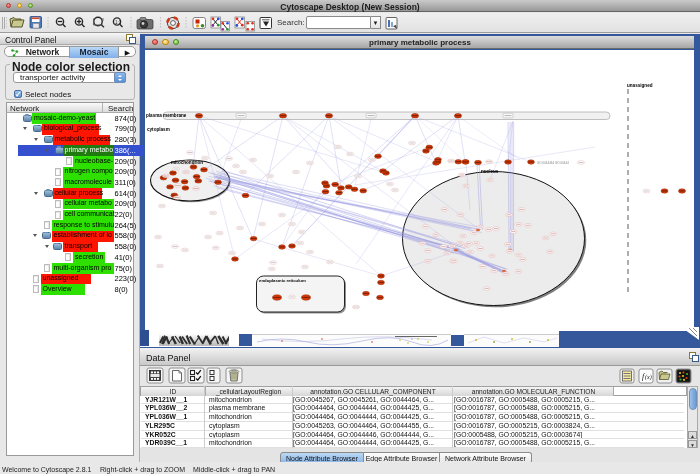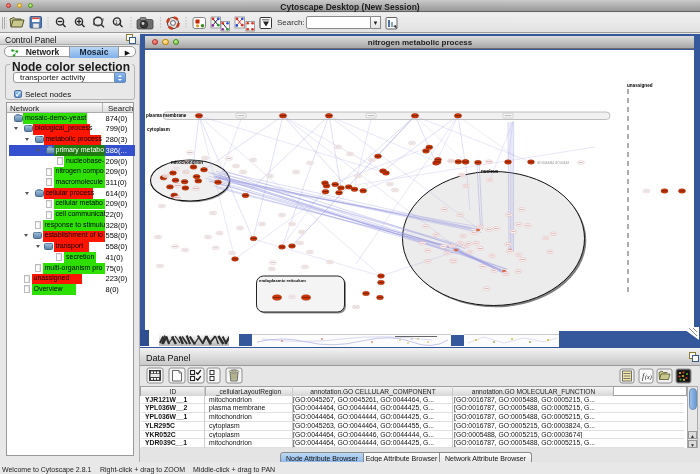--- a/index.html
+++ b/index.html
@@ -25,21 +25,21 @@
 #combobtn{position:absolute;left:114px;top:72px;width:12px;height:11px;background:linear-gradient(#8db9ec,#5a90d6);border-radius:2px;border:1px solid #6b8cb5}
 #combobtn:before{content:"";position:absolute;left:3px;top:1.5px;border-left:2.5px solid transparent;border-right:2.5px solid transparent;border-bottom:2.5px solid #fff}
 #combobtn:after{content:"";position:absolute;left:3px;bottom:1.5px;border-left:2.5px solid transparent;border-right:2.5px solid transparent;border-top:2.5px solid #fff}
 #cbx{position:absolute;left:14px;top:90px;width:8px;height:8px;background:linear-gradient(#9cc4ee,#5f95d8);border:1px solid #4a6f9e;border-radius:2px;color:#fff;font-size:8px;line-height:8px;text-align:center;font-weight:bold}
 #cbxlbl{position:absolute;left:25px;top:90px;font-size:8px;color:#111}
 #treebox{position:absolute;left:6px;top:102px;width:128px;height:354px;background:#fff;border:1px solid #9a9a9a}
 #treehead{position:absolute;left:6px;top:102px;width:128px;height:11px;background:linear-gradient(#fafafa,#dcdcdc);border:1px solid #9a9a9a;border-bottom:1px solid #aaa;font-size:8px;color:#222}
 #treehead .c1{position:absolute;left:3px;top:1px}
 #treehead .c2{position:absolute;left:101px;top:1px}
 #treehead .sep{position:absolute;left:94.5px;top:0;width:1px;height:10px;background:#b5b5b5}
-.trow{position:absolute;left:9px;width:126px;height:10.7px;font-size:7px;color:#000;white-space:nowrap;overflow:hidden}
+.trow{position:absolute;left:18px;width:126px;height:10.7px;font-size:7px;color:#000;white-space:nowrap;overflow:hidden}
 .trow .hl{position:absolute;top:0;height:10.7px}
 .trow .txt{position:absolute;top:0.5px}
 .trow .num{position:absolute;left:96.5px;top:0.5px;font-size:7.5px}
 .arr{position:absolute;top:3.5px;width:0;height:0;border-left:2.5px solid transparent;border-right:2.5px solid transparent;border-top:3.5px solid #555}
 .fold{position:absolute;top:1.5px;width:9px;height:7px;background:linear-gradient(#9bbcd8,#5d85ad);border:0.5px solid #4a6a8a;border-radius:1.5px}
 .fold:before{content:"";position:absolute;left:0.5px;top:-1.5px;width:4px;height:1.5px;background:#6d92b5;border-radius:1px 1px 0 0}
 .page{position:absolute;top:1px;width:6px;height:8px;background:#fcfcfc;border:0.5px solid #bbb;box-shadow:inset -1px 1px 0 #e8e8e8}
 
 #dp{left:140px;top:348px;width:560px;height:116px;background:#e4e4e4}
 #dphead{position:absolute;left:140px;top:348px;width:560px;height:18px;background:linear-gradient(#f2f2f2,#c8c8c8);border-bottom:1px solid #999}
@@ -163,21 +163,21 @@
 <div id="searchlbl" class="abs">Search:</div>
 <div id="searchbox" class="abs"></div>
 <div id="searcharrow" class="abs">▼</div>
 
 <div id="mwin" class="abs"></div>
 <div id="mtitle" class="abs">
  <div class="tl" style="left:6.5px;background:radial-gradient(circle at 35% 30%,#ff9a90,#e6493c);border:0.5px solid #a33"></div>
  <div class="tl" style="left:17px;background:radial-gradient(circle at 35% 30%,#ffe9a8,#f2b23c);border:0.5px solid #b80"></div>
  <div class="tl" style="left:27.5px;background:radial-gradient(circle at 35% 30%,#c8f0a0,#5fc434);border:0.5px solid #481"></div>
 </div>
-<div id="mtitletxt" class="abs">nitrogen metabolic process</div>
+<div id="mtitletxt" class="abs">primary metabolic process</div>
 <div id="canvas" class="abs"></div>
 <svg id="graph" class="abs" style="left:145px;top:50px;filter:opacity(0.999)" width="549" height="284" viewBox="145 50 549 284">
 <rect x="163" y="112" width="447" height="7.5" rx="3.7" fill="#f1f1f1" stroke="#b0b0b0" stroke-width="0.8"></rect>
 <rect x="258" y="277.5" width="88" height="36" rx="7" fill="#555" opacity="0.65"></rect>
 <rect x="256.5" y="276" width="88" height="36" rx="7" fill="#f4f4f4" stroke="#222" stroke-width="1"></rect>
 <ellipse cx="191.2" cy="181.7" rx="39.5" ry="20.5" fill="#3a3a3a" opacity="0.52"></ellipse>
 <ellipse cx="190" cy="180.5" rx="39.5" ry="20.5" fill="#f0f0f0" stroke="#111" stroke-width="1.1"></ellipse>
 <ellipse cx="495.3" cy="240.3" rx="91" ry="67" fill="#2a2a2a" opacity="0.6"></ellipse>
 <ellipse cx="493.5" cy="238.5" rx="91" ry="67" fill="#ececec" stroke="#111" stroke-width="1"></ellipse>
 <line x1="628" y1="89" x2="628" y2="293" stroke="#9a9a9a" stroke-width="1.6" stroke-dasharray="5 4"></line>
@@ -1012,21 +1012,21 @@
 <div class="trow" style="top:209.5px">
       <div class="hl" style="left:44.5px;width:51.5px;background:#2ee000"></div>
       <div class="page" style="left:37px"></div>
       <span class="txt" style="left:46.5px;color:#000">cell communicat</span>
       <span class="num" style="color:#000">22(0)</span>
     </div>
 <div class="trow" style="top:220.2px">
       <div class="hl" style="left:33.5px;width:62.5px;background:#2ee000"></div>
       <div class="page" style="left:26px"></div>
       <span class="txt" style="left:35.5px;color:#000">response to stimulu</span>
-      <span class="num" style="color:#000">328(0)</span>
+      <span class="num" style="color:#000">264(5)</span>
     </div>
 <div class="trow" style="top:230.9px">
       <div class="hl" style="left:33.5px;width:62.5px;background:#ff1500"></div>
       <div class="arr" style="left:15.3px"></div>
       <div class="fold" style="left:24.4px"></div>
       <span class="txt" style="left:35.5px;color:#000">establishment of lo</span>
       <span class="num" style="color:#000">558(0)</span>
     </div>
 <div class="trow" style="top:241.6px">
       <div class="hl" style="left:44.5px;width:35.5px;background:#ff1500"></div>

